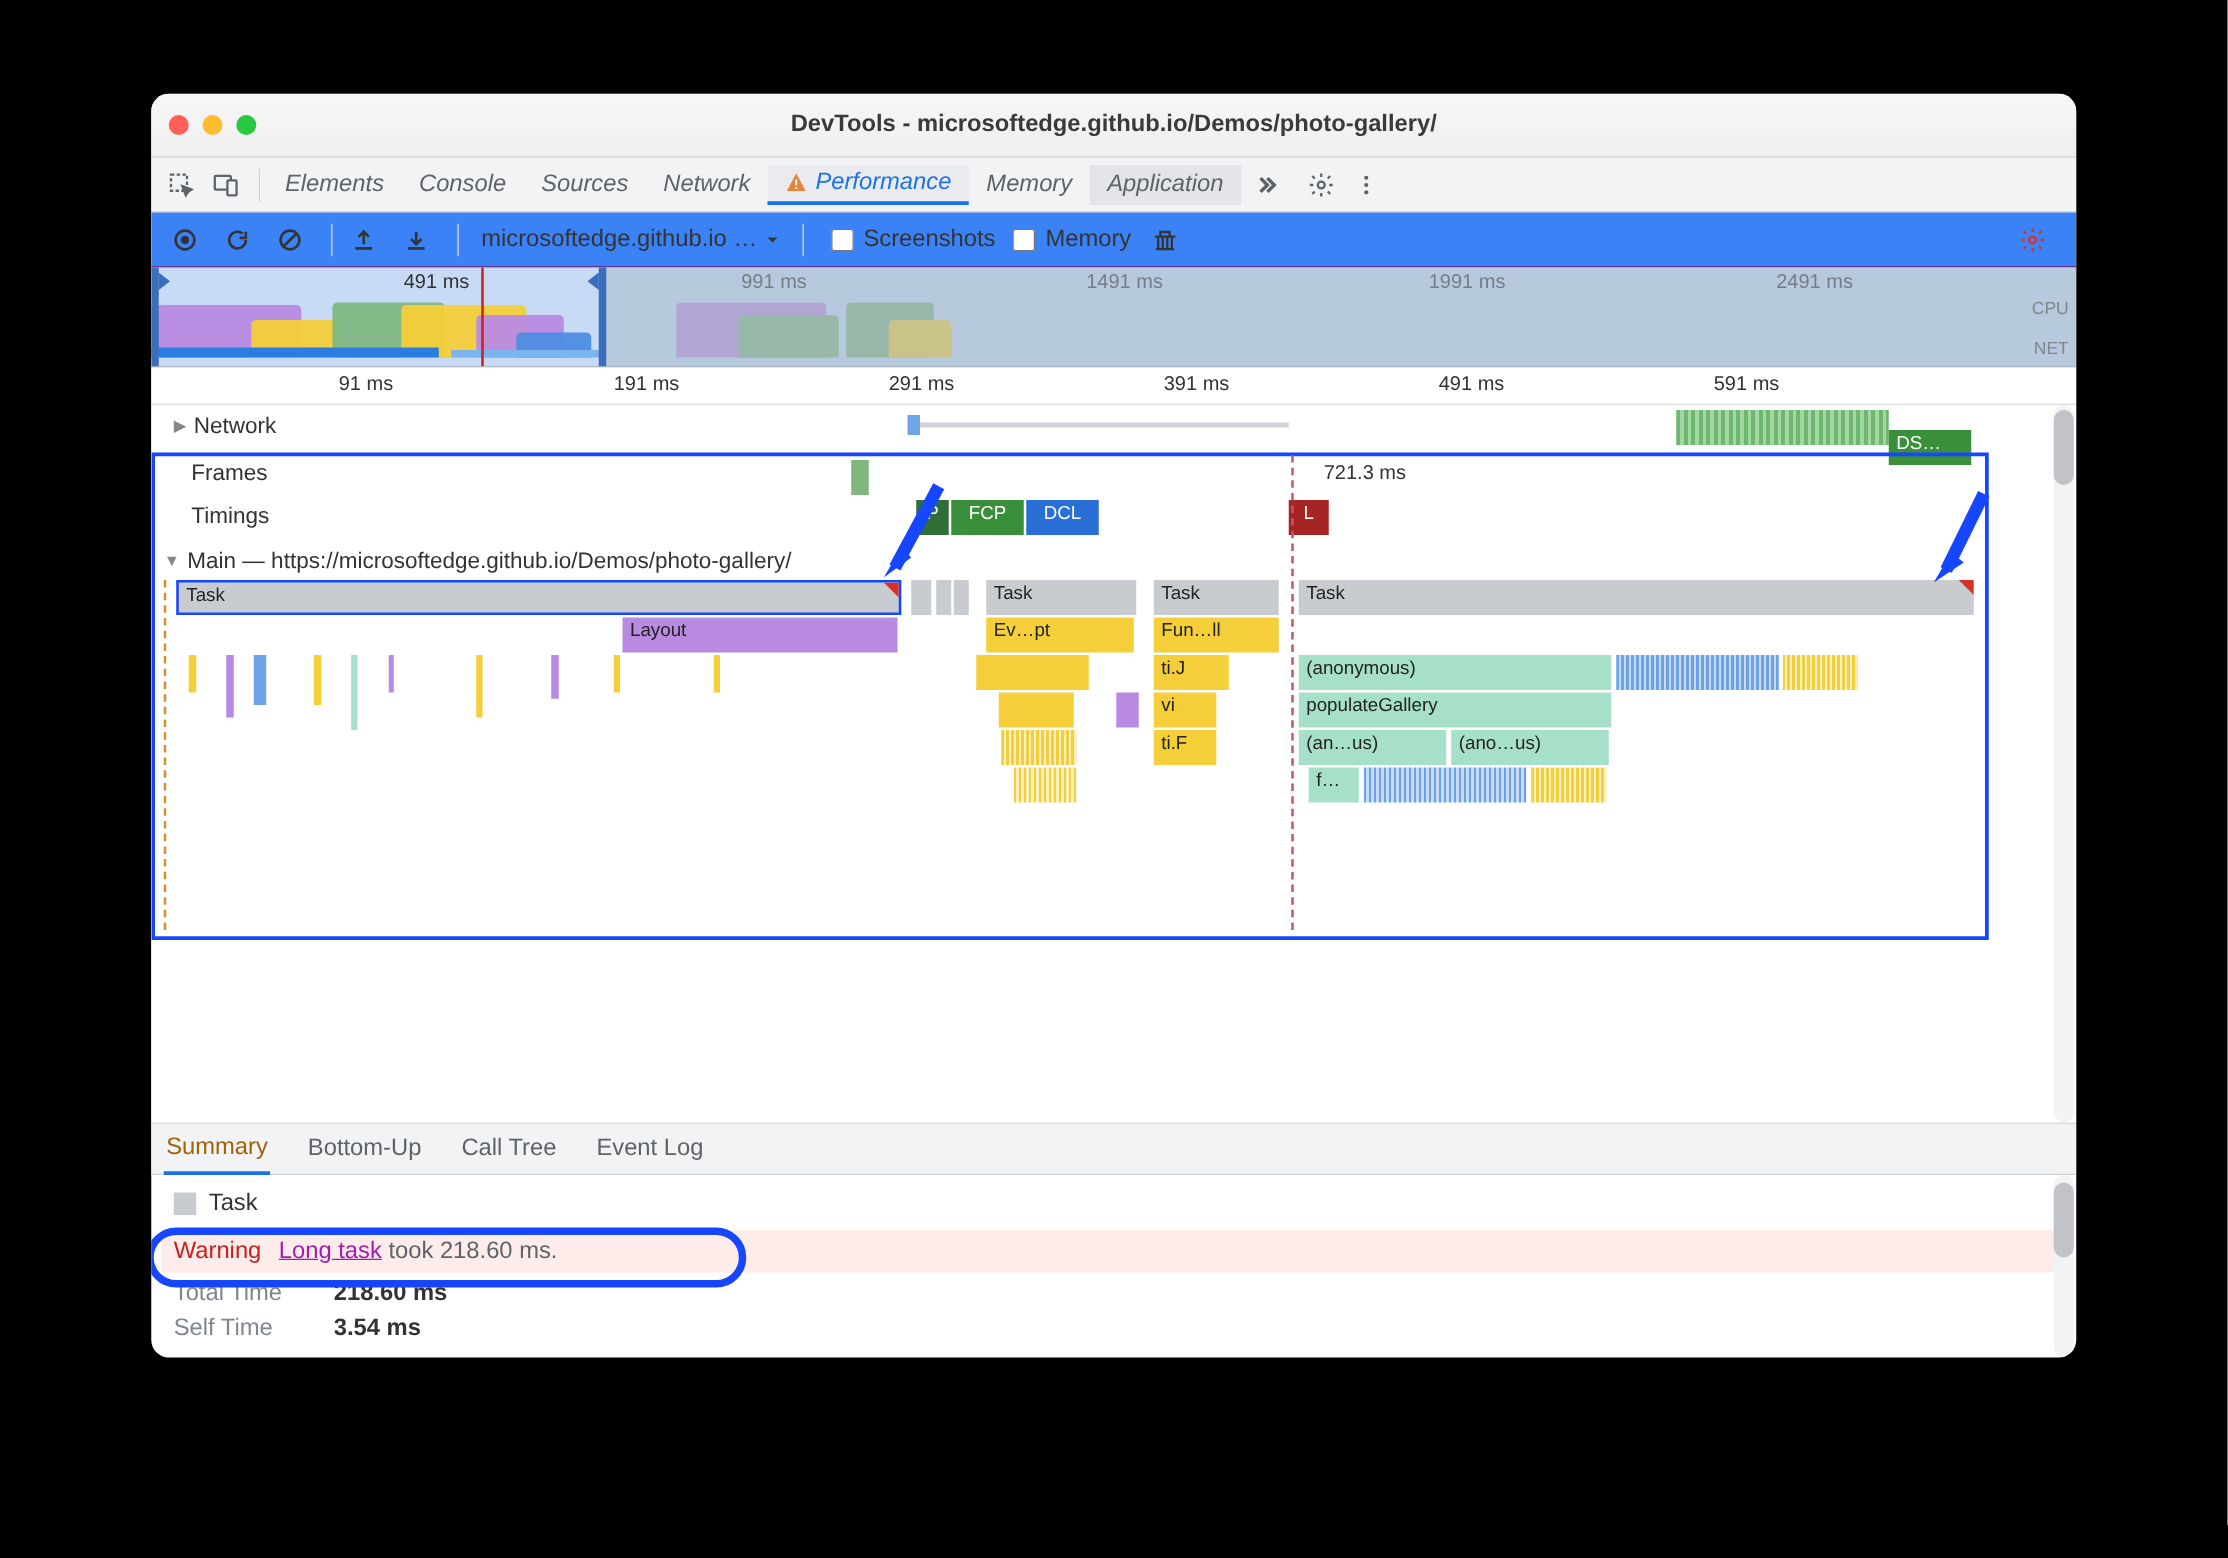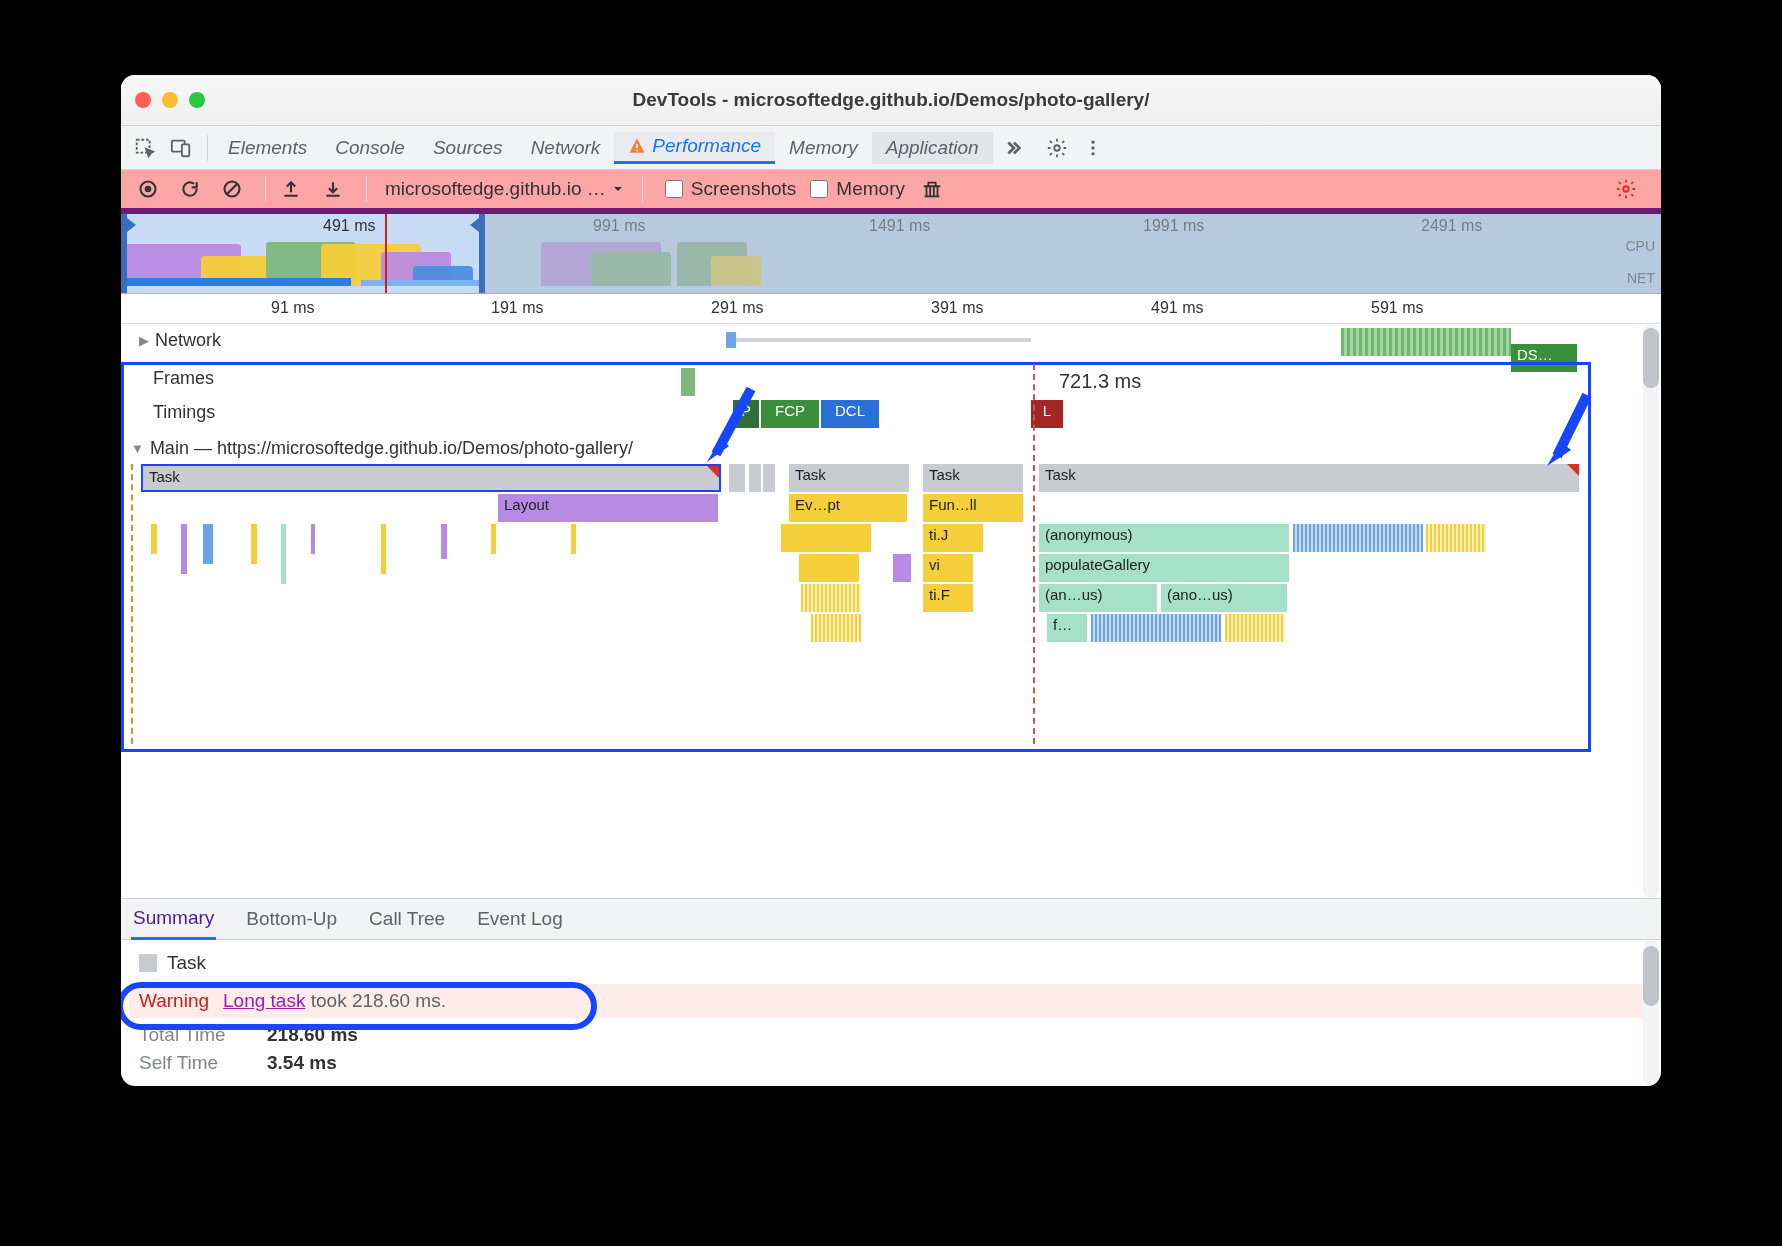--- a/index.html
+++ b/index.html
@@ -16,21 +16,21 @@
   
   .tabstrip{height:44px;background:#f1f3f4;border-bottom:1px solid #cfd2d5;display:flex;align-items:center;padding:0 8px;font-size:19px;color:#5f6368;}
   .tabstrip .icon{width:32px;height:32px;display:flex;align-items:center;justify-content:center;margin-right:4px;}
   .tabstrip .divider{width:1px;height:26px;background:#cfd2d5;margin:0 6px;}
   .tab{padding:0 14px;height:32px;display:flex;align-items:center;gap:6px;cursor:pointer;font-style:italic;}
   .tab.active{color:#1a73e8;border-bottom:3px solid #1a73e8;background:#e9ebee;}
   .tab.app{background:#e3e5e8;}
   .more{margin-left:4px;}
   .gear{margin-left:8px;}
   
-  .toolbar{height:44px;background:#fca5a5;border-bottom:6px solid #701a75;display:flex;align-items:center;padding:0 10px;font-size:19px;color:#333;justify-content:space-between;}
+  .toolbar{height:44px;background:#3b82f6;border-bottom:1px solid #701a75;display:flex;align-items:center;padding:0 10px;font-size:19px;color:#333;justify-content:space-between;}
   .toolbar .tbtn{width:34px;height:34px;display:flex;align-items:center;justify-content:center;margin-right:8px;}
   .toolbar .divider{width:1px;height:26px;background:#d9dce0;margin:0 8px;}
   .pagepick{display:flex;align-items:center;gap:6px;margin:0 10px;}
   .cbwrap{display:flex;align-items:center;gap:8px;margin-left:14px;}
   .cbwrap input{width:18px;height:18px;}
   .toolbar .right{margin-left:auto;}
   .gearred svg path,.gearred svg circle{stroke:#d93025;}
   
   .overview{height:80px;background:#c7dbf4;border-bottom:1px solid #a9b3be;position:relative;}
   .ov-ruler{height:24px;position:relative;font-size:16px;color:#333;}
@@ -61,21 +61,21 @@
   .bar.red{background:#a52524;color:#fff;}
   .bar.stripes-g{background:repeating-linear-gradient(90deg,#6fb76f 0 3px,#a4d6a4 3px 6px);}
   .bar.stripes-b{background:repeating-linear-gradient(90deg,#6da3e6 0 2px,#c7dbf4 2px 4px);}
   .bar.stripes-y{background:repeating-linear-gradient(90deg,#f4cf3a 0 2px,#fff1bf 2px 4px);}
   .sel{position:absolute;border:3px solid #1646ff;pointer-events:none;}
   .vdash{position:absolute;top:0;bottom:0;border-left:2px dashed #d58f2c;}
   .corner{position:absolute;top:0;right:0;width:0;height:0;border-left:12px solid transparent;border-top:12px solid #d93025;}
   
   .btabs{height:42px;background:#f1f3f4;border-top:1px solid #cfd2d5;border-bottom:1px solid #cfd2d5;display:flex;align-items:center;padding:0 10px;font-size:19px;color:#5f6368;gap:28px;}
   .btab{padding:0 2px;height:42px;display:flex;align-items:center;}
-  .btab.active{color:#4c1d95;border-bottom:3px solid #1a73e8;}
+  .btab.active{color:#a16207;border-bottom:3px solid #1a73e8;}
   
   .summary{padding:12px 18px;font-size:19px;color:#333;position:relative;}
   .summary .hdr{display:flex;align-items:center;gap:10px;margin-bottom:10px;}
   .summary .swatch{width:18px;height:18px;background:#c8ccd0;}
   .warnrow{background:#fdecea;padding:6px 10px;margin:4px -10px;color:#c5221f;display:flex;gap:14px;}
   .warnrow .msg{color:#5f6368;}
   .warnrow a{color:#a21caf;text-decoration:underline;}
   .kv{display:flex;gap:18px;margin-top:6px;}
   .kv .k{color:#80868b;width:110px;}
   .ring{position:absolute;border:6px solid #1646ff;border-radius:28px;pointer-events:none;}
@@ -270,21 +270,21 @@
     <div class="track-lbl" style="top:44px;left:32px;">
         <span>Frames</span>
       </div>
     <div class="row" style="top:44px;">
         <div class="bar" style="left:560px;width:14px;background:#7fb77f;"></div>
       </div>
 
     <div class="track-lbl" style="top:78px;left:32px;">
         <span>Timings</span>
       </div>
-    <span style="position:absolute;left:938px;top:46px;font-size:20px;color:#333;">721.3 ms</span>
+    <span style="position:absolute;left:938px;top:46px;font-size:16px;color:#333;">721.3 ms</span>
     <div class="row" style="top:76px;">
       <div class="bar dgreen" style="left:612px;width:26px;text-align:center;">P</div>
       <div class="bar green" style="left:640px;width:58px;text-align:center;">FCP</div>
       <div class="bar blue" style="left:700px;width:58px;text-align:center;">DCL</div>
       <div class="bar red" style="left:910px;width:32px;text-align:center;">L</div>
     </div>
 
     <div class="track-lbl" style="top:114px;left:10px;">
         <span class="tri" style="color:#888;">▼</span>
         <span>Main — https://microsoftedge.github.io/Demos/photo-gallery/</span>

